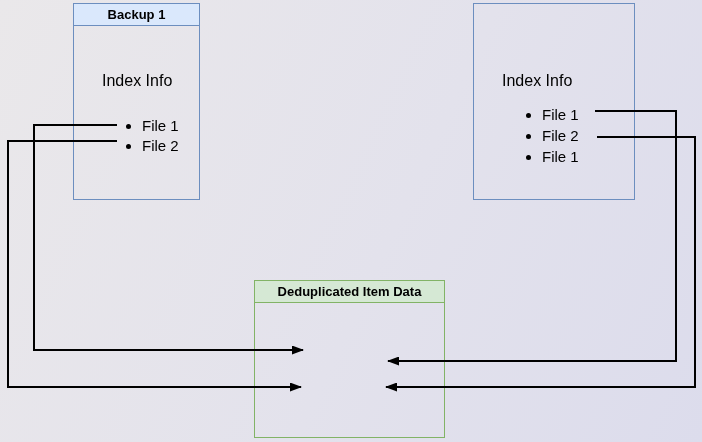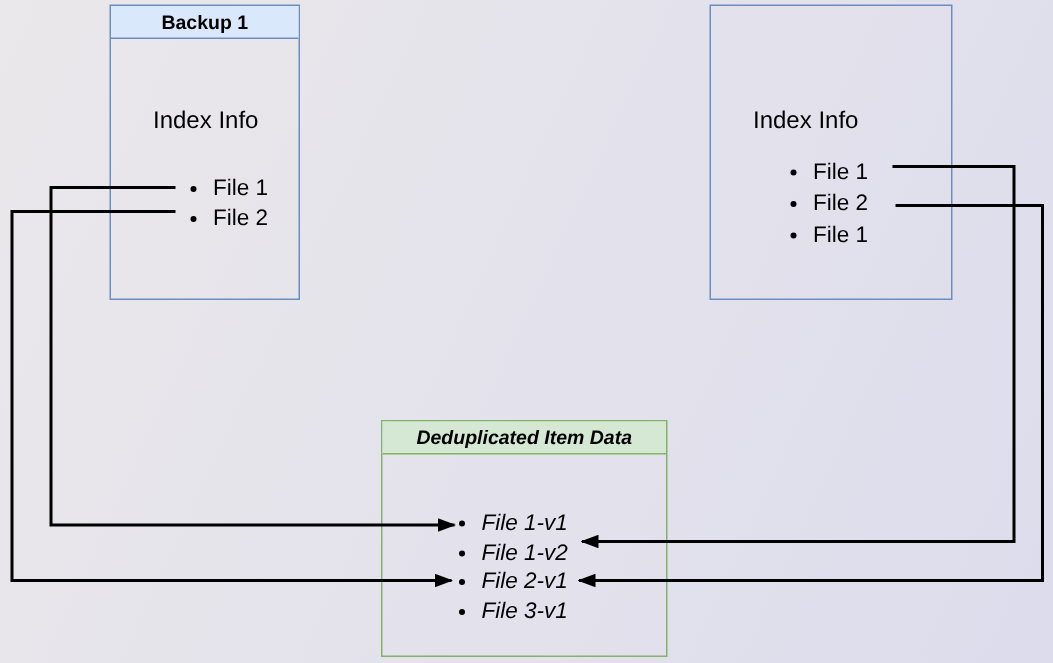--- a/index.html
+++ b/index.html
@@ -9,21 +9,21 @@
     font-family: "Liberation Sans", sans-serif;
     color: #000;
   }
   .node { position: absolute; border: 1px solid; box-sizing: border-box; }
   .node .header {
     height: 21px; line-height: 21px; text-align: center;
     font-weight: bold; font-size: 13px; border-bottom: 1px solid;
   }
   .node.blue  { border-color: #6c8ebf; }
   .node.blue .header  { background: #dae8fc; border-bottom-color: #6c8ebf; }
-  .node.green { border-color: #82b366; font-style: italic; }
+  .node.green { border-color: #82b366; }
   .node.green .header { background: #d5e8d4; border-bottom-color: #82b366; }
 
   #backup1 { left: 73px;  top: 3px;   width: 127px; height: 197px; }
   #backup2 { left: 473px; top: 3px;   width: 162px; height: 197px; }
   #dedup   { left: 254px; top: 280px; width: 191px; height: 158px; }
 
   .subtitle { position: absolute; left: 28px; top: 68px; font-size: 16px; }
 
   ul.filelist { position: absolute; margin: 0; list-style: disc outside; }
   ul.filelist li { font-size: 15px; }
@@ -59,26 +59,20 @@
   <div class="subtitle">Index Info</div>
   <ul class="filelist">
     <li>File 1</li>
     <li>File 2</li>
     <li>File 1</li>
   </ul>
 </div>
 
 <div class="node green" id="dedup">
   <div class="header">Deduplicated Item Data</div>
-  <ul class="filelist">
-    <li>File 1-v1</li>
-    <li>File 1-v2</li>
-    <li>File 2-v1</li>
-    <li>File 3-v1</li>
-  </ul>
 </div>
 
 <svg id="edges-svg" viewBox="0 0 702 442" xmlns="http://www.w3.org/2000/svg">
   <defs>
     <marker id="arrowhead" viewBox="0 0 12 9" refX="11" refY="4.5" markerWidth="12" markerHeight="9" markerUnits="userSpaceOnUse" orient="auto">
       <path d="M0,0 L12,4.5 L0,9 z" fill="#000"></path>
     </marker>
   </defs>
 <polyline points="117,125 34,125 34,350 303,350" marker-end="url(#arrowhead)" stroke="#000000"></polyline>
     <polyline points="117,141 8,141 8,387 301,387" marker-end="url(#arrowhead)" stroke="#000000"></polyline>

